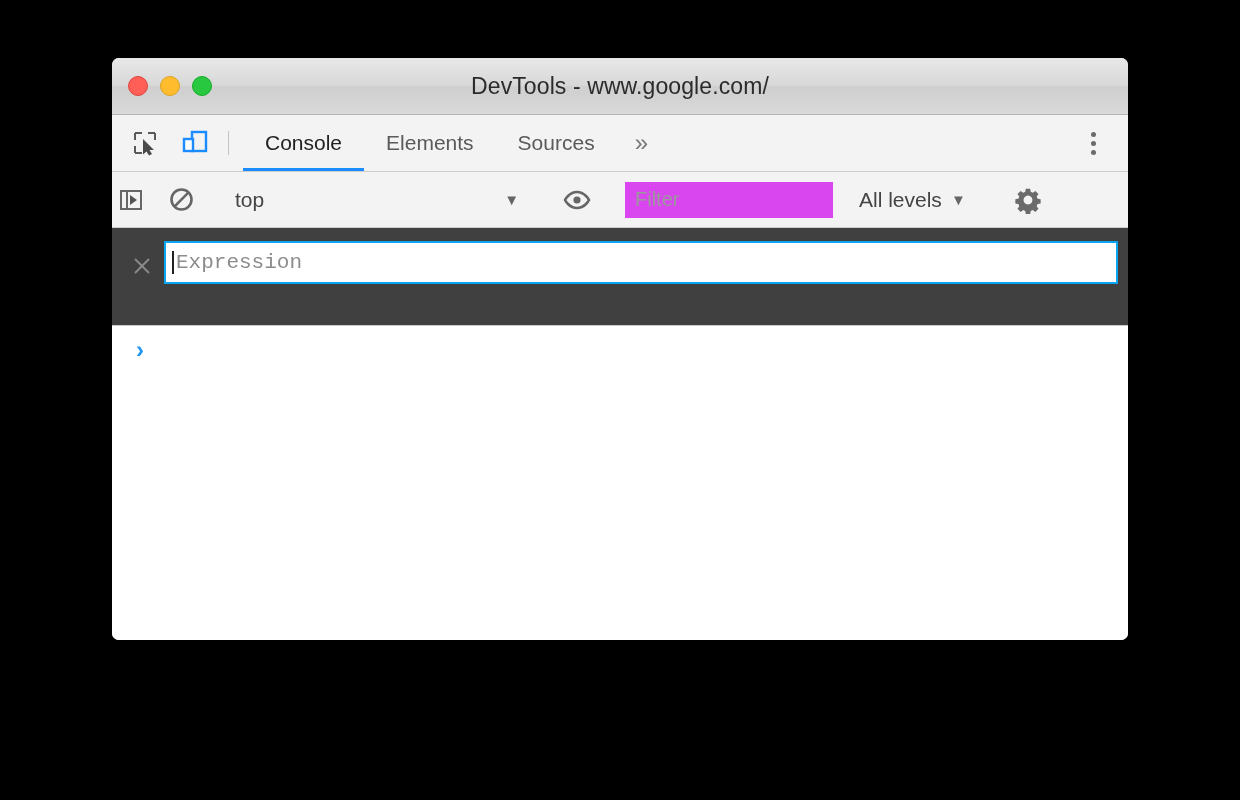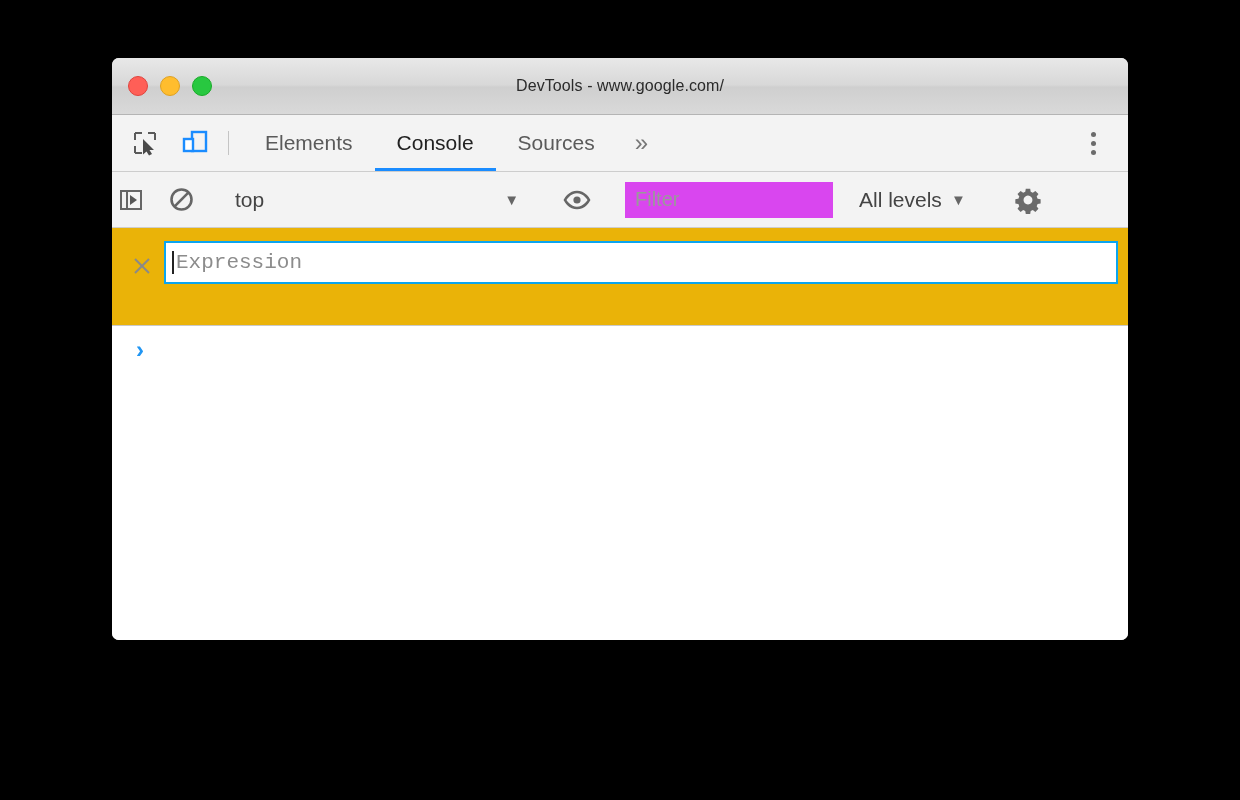--- a/index.html
+++ b/index.html
@@ -39,21 +39,21 @@
     display: flex; align-items: center; gap: 12px;
   }
   .light { width: 20px; height: 20px; border-radius: 50%; }
   .light.red    { background: #ff5f57; border: 1px solid #e0443e; }
   .light.yellow { background: #ffbd2e; border: 1px solid #dea123; }
   .light.green  { background: #28c840; border: 1px solid #1aab29; }
 
   #window-title {
     width: 100%;
     text-align: center;
-    font-size: 16px;
+    font-size: 23px;
     color: #2b2b2b;
     letter-spacing: 0.1px;
   }
 
   
   #tabbar {
     height: 57px;
     flex: 0 0 57px;
     background: #f3f3f3;
     border-bottom: 1px solid #cdcdcd;
@@ -138,21 +138,21 @@
     padding: 0 12px;
     margin-left: 14px;
     cursor: pointer;
   }
   #levels-label { font-size: 21px; color: #444; }
   #settings-btn { margin: 0 12px 0 2px; }
 
   
   #live-expr-panel {
     flex: 0 0 98px;
-    background: #eab308;
+    background: #404040;
     border-bottom: 1px solid #c9c9c9;
     display: flex;
     align-items: flex-start;
     padding-top: 13px;
   }
   #expr-close {
     width: 32px; height: 32px;
     margin-left: 14px; margin-right: 6px;
     display: flex; align-items: center; justify-content: center;
     cursor: pointer;
@@ -219,22 +219,22 @@
       </div>
       <div class="tb-icon">
         <svg width="28" height="28" viewBox="0 0 28 28">
           <rect x="11" y="3" width="14" height="19" fill="none" stroke="#1a8cff" stroke-width="2.4"></rect>
           <rect x="3" y="10" width="9" height="12" fill="#fff" stroke="#1a8cff" stroke-width="2.4"></rect>
         </svg>
       </div>
     </div>
     <div class="vdiv"></div>
     <div id="tabs">
+      <div class="tab active">Console</div>
       <div class="tab">Elements</div>
-      <div class="tab active">Console</div>
       <div class="tab">Sources</div>
       <div class="tab overflow">»</div>
     </div>
     <div id="tabbar-right">
       <div class="vdiv"></div>
       <div class="kebab">
         <i></i>
           <i></i>
           <i></i>
       </div>

